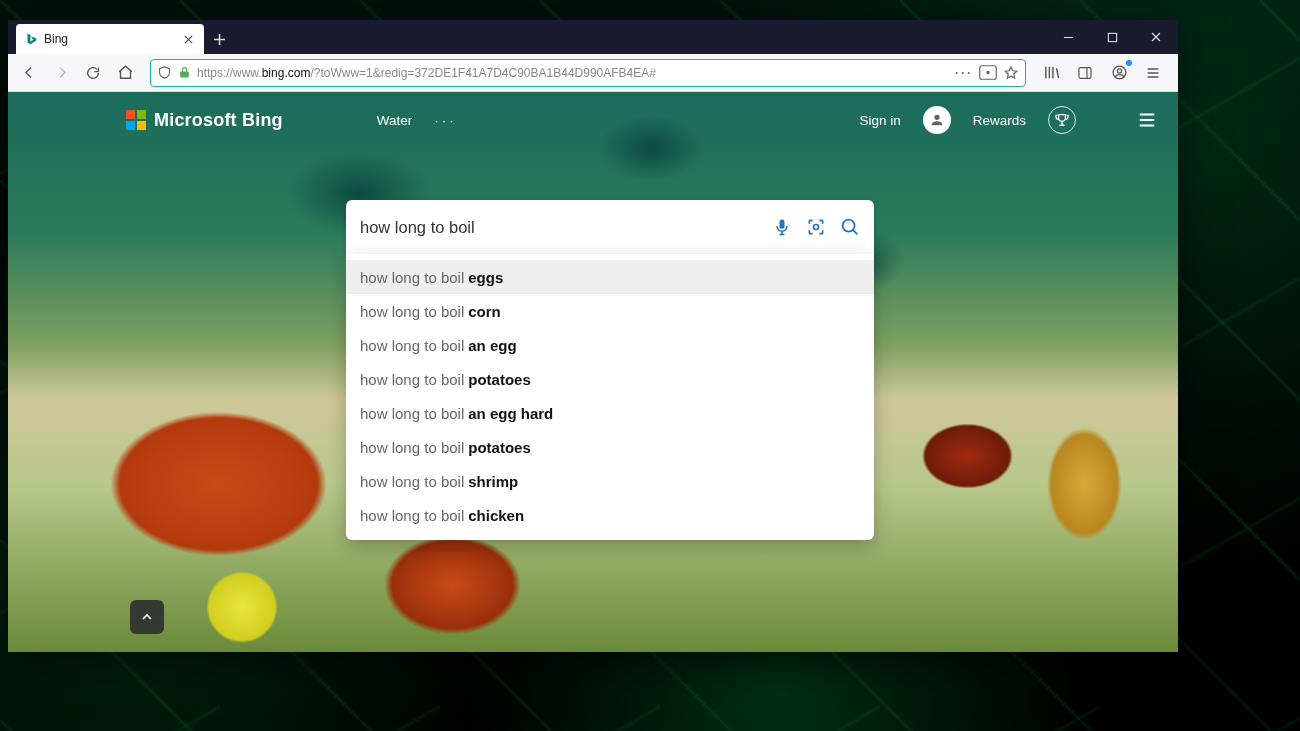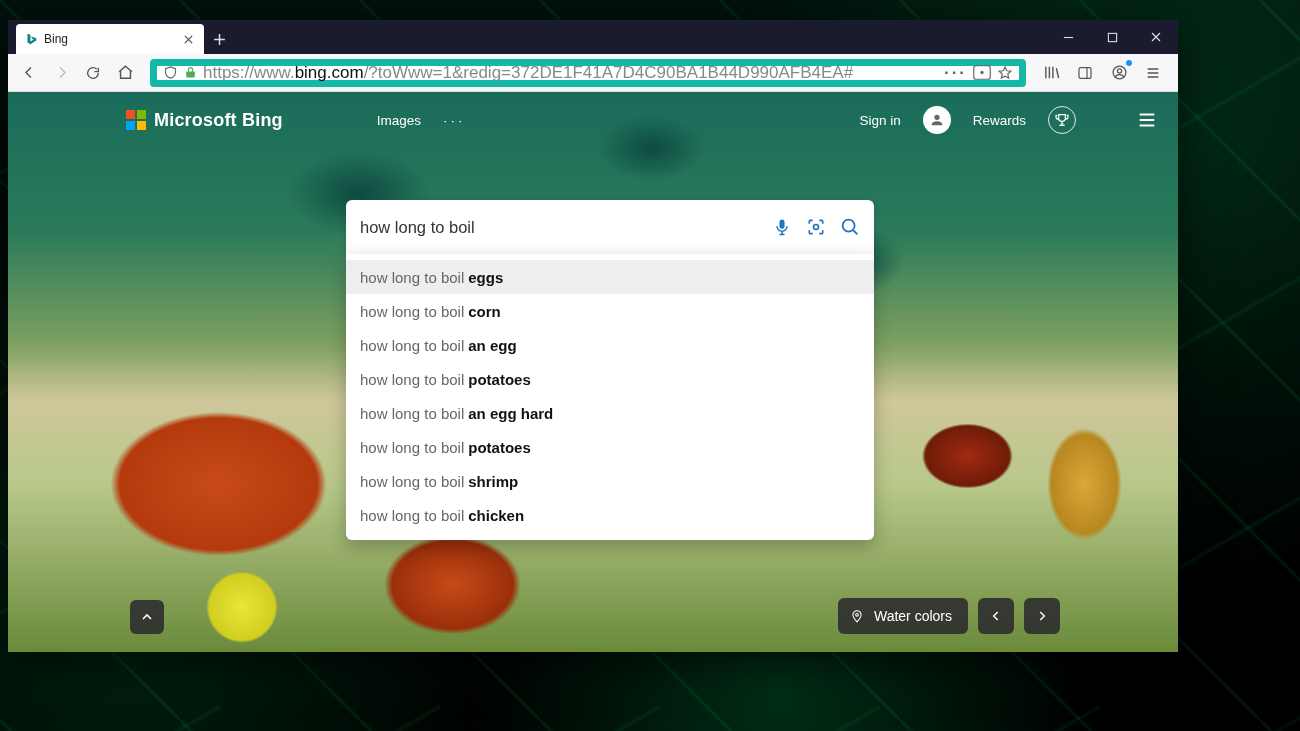--- a/index.html
+++ b/index.html
@@ -42,23 +42,23 @@
   .tab .tab-close { width:16px; height:16px; display:flex; align-items:center; justify-content:center; color:#555; cursor:pointer; border-radius:2px; }
   .newtab { width:30px; height:30px; display:flex; align-items:center; justify-content:center; color:#ddd; cursor:pointer; }
   .win-controls { margin-left:auto; display:flex; height:34px; }
   .win-btn { width:44px; display:flex; align-items:center; justify-content:center; color:#ddd; cursor:pointer; }
 
   
   .toolbar { height:38px; background:#f7f7f9; border-bottom:1px solid #ddd; display:flex; align-items:center; padding:0 6px; gap:2px; }
   .tbtn { width:30px; height:30px; display:flex; align-items:center; justify-content:center; color:#555; border-radius:4px; cursor:pointer; }
   .tbtn.disabled { color:#bbb; cursor:default; }
   .urlbar {
-    flex:1; height:28px; margin:0 8px; border:7px solid #14b8a6; border-radius:4px;
+    flex:1; height:28px; margin:0 8px; border:1px solid #14b8a6; border-radius:4px;
     background:#fff; display:flex; align-items:center; padding:0 6px; gap:6px;
-    font-size:17px; color:#555;
+    font-size:12px; color:#555;
   }
   .urlbar .lock { color:#4caf50; }
   .urlbar .urltext { flex:1; white-space:nowrap; overflow:hidden; text-overflow:ellipsis; }
   .urlbar .urltext .dim { color:#888; }
   .urlbar .urltext .host { color:#111; }
   .right-icons { display:flex; gap:4px; padding-right:4px; }
 
   
   .content { flex:1; position:relative; overflow:hidden; }
   .hero-bg {
@@ -272,21 +272,21 @@
       <div class="ms-logo">
         <span class="ms-squares">
             <span></span>
             <span></span>
             <span></span>
             <span></span>
           </span>
         <span class="brand">Microsoft Bing</span>
       </div>
       <span style="width:50px;"></span>
-      <span class="hdr-link">Images</span>
+      <span class="hdr-link">Water</span>
       <span class="dots3">···</span>
       <span class="hdr-spacer"></span>
       <span class="hdr-link">Sign in</span>
       <span class="avatar">
         <svg viewBox="0 0 24 24">
             <path fill="currentColor" d="M12 12a4 4 0 1 0-4-4 4 4 0 0 0 4 4zm0 2c-3.3 0-8 1.7-8 5v1h16v-1c0-3.3-4.7-5-8-5z"></path>
           </svg>
       </span>
       <span class="hdr-link">Rewards</span>
       <span class="rewards-badge">
@@ -358,34 +358,15 @@
             <span class="bold">chicken</span>
           </div>
         </div>
     </div>
 
     <div class="expand-up">
       <svg width="16" height="16" viewBox="0 0 24 24">
           <path fill="none" stroke="#fff" stroke-width="2.4" d="M6 15l6-6 6 6"></path>
         </svg>
     </div>
-    <div class="caption-bar">
-      <div class="caption-pill">
-        <svg width="14" height="14" viewBox="0 0 24 24">
-            <path fill="none" stroke="#fff" stroke-width="1.8" d="M12 22s7-7.2 7-12a7 7 0 1 0-14 0c0 4.8 7 12 7 12z"></path>
-            <circle cx="12" cy="10" r="2.3" fill="none" stroke="#fff" stroke-width="1.8"></circle>
-          </svg>
-        <span>Water colors</span>
-      </div>
-      <div class="arrow">
-        <svg width="14" height="14" viewBox="0 0 24 24">
-            <path fill="none" stroke="#fff" stroke-width="2.4" d="M15 5l-7 7 7 7"></path>
-          </svg>
-      </div>
-      <div class="arrow">
-        <svg width="14" height="14" viewBox="0 0 24 24">
-            <path fill="none" stroke="#fff" stroke-width="2.4" d="M9 5l7 7-7 7"></path>
-          </svg>
-      </div>
-    </div>
 
   </div>
 </div>
 
 </body></html>

